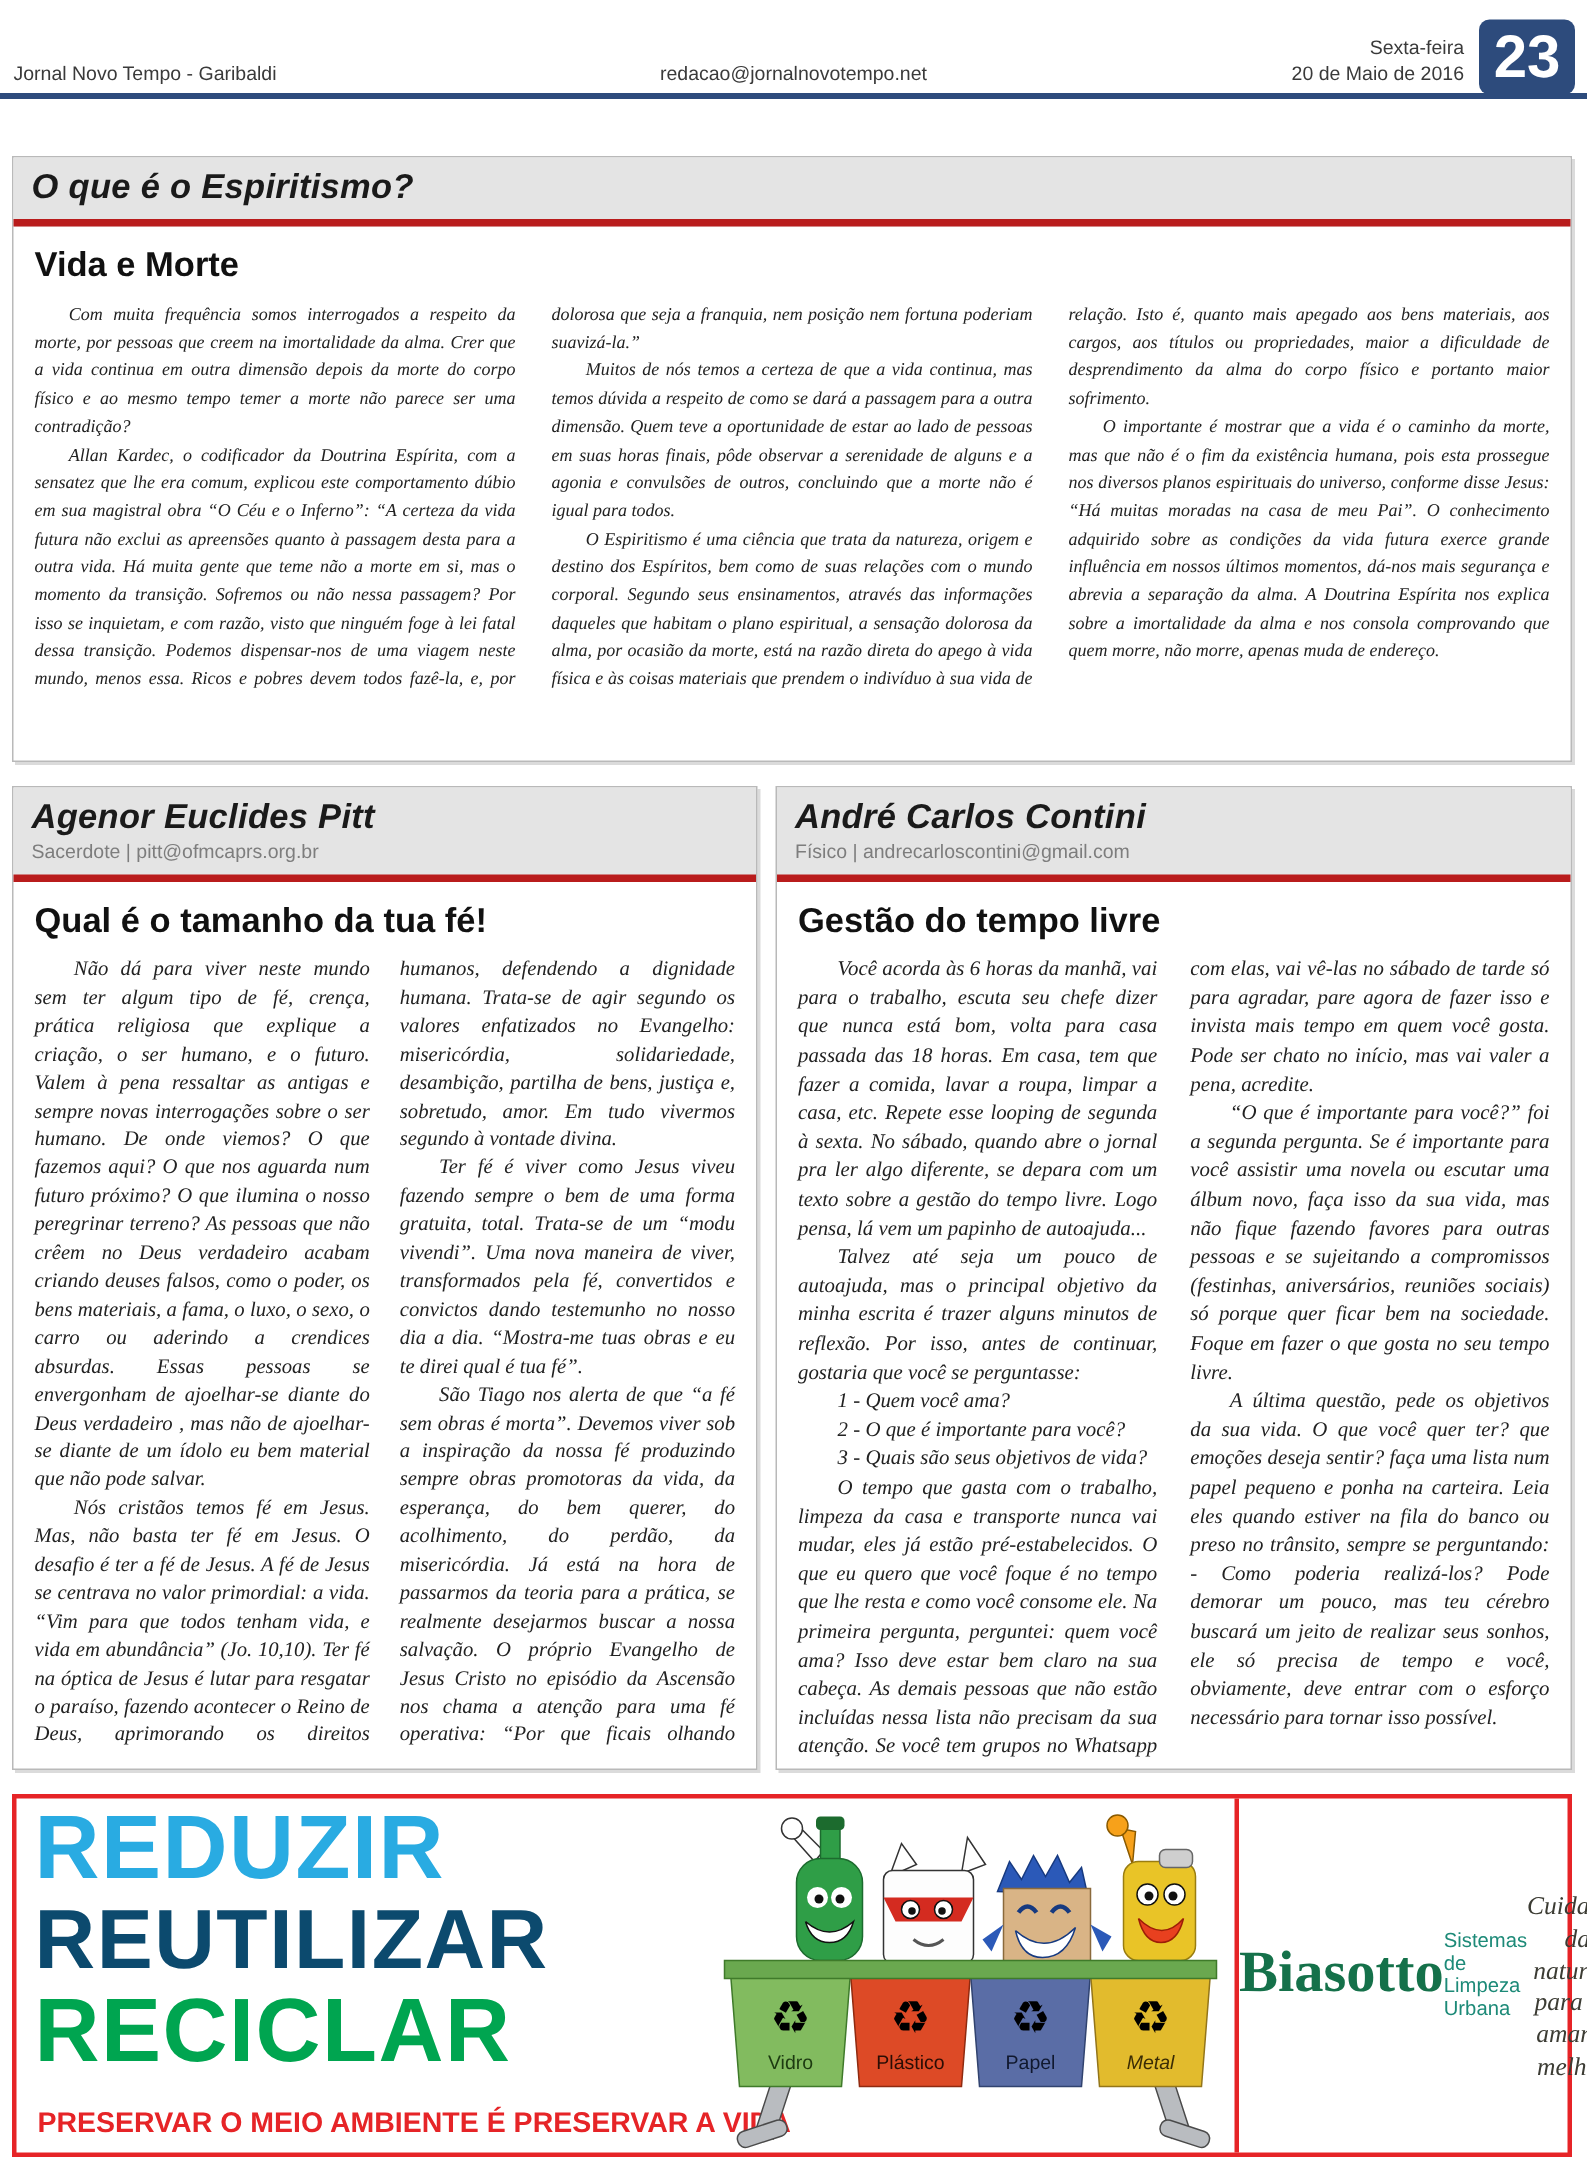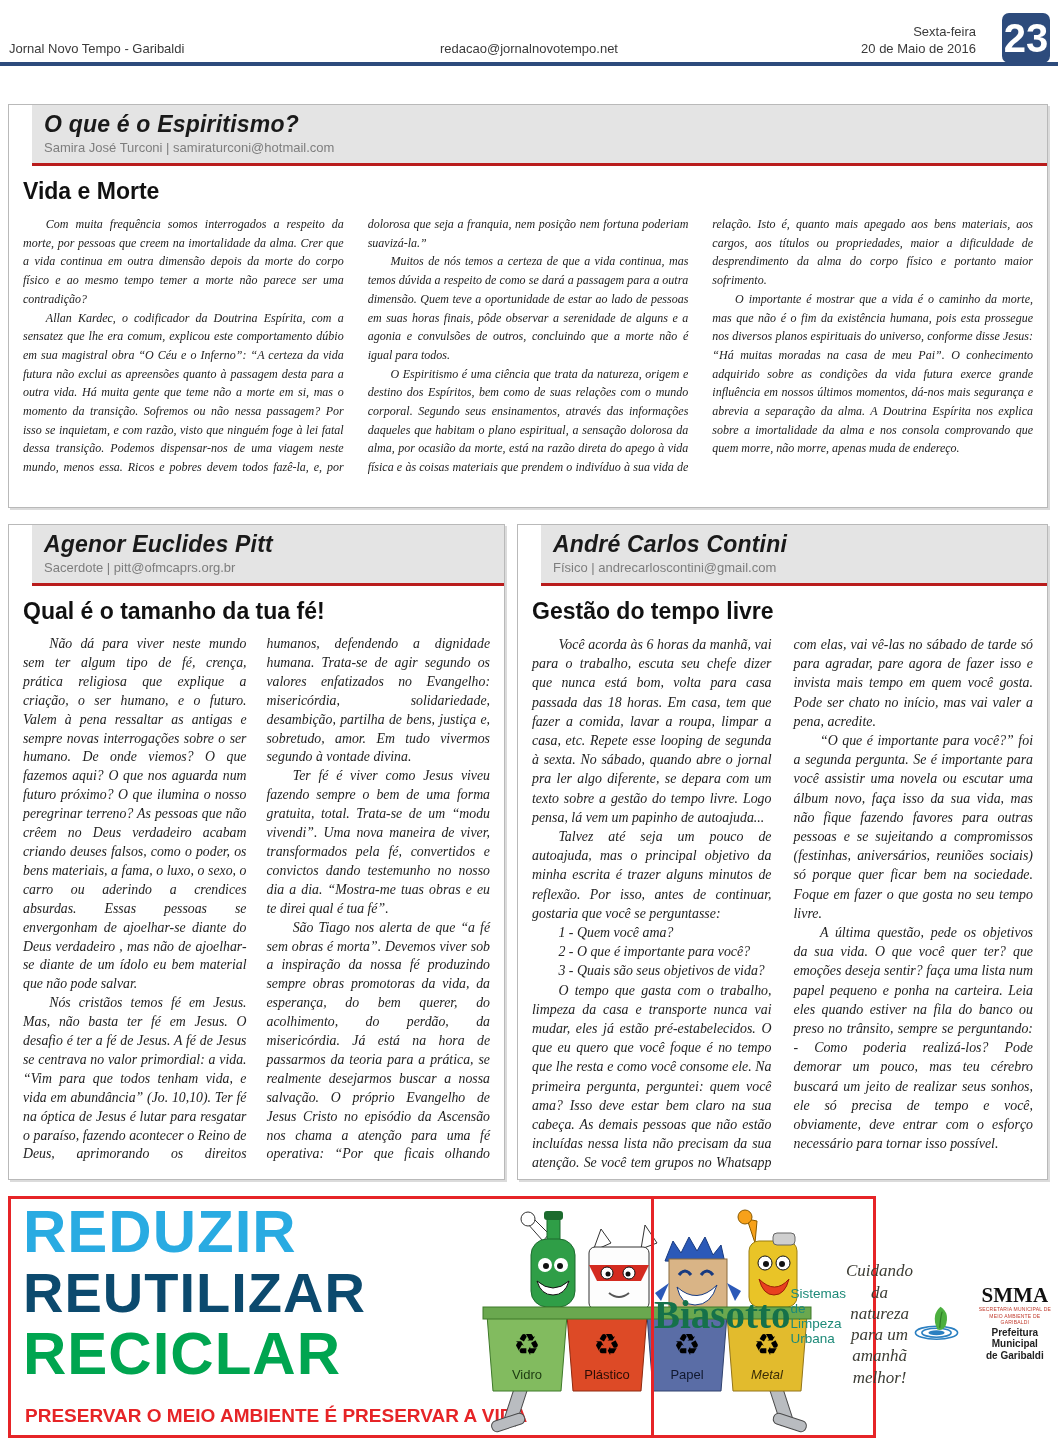--- a/index.html
+++ b/index.html
@@ -7,51 +7,51 @@
   #page {
     position:relative; width:1058px; height:1443px; background:#fff;
     font-family:"Liberation Sans", sans-serif; overflow:hidden;
   }
   
   .np-name { position:absolute; left:9px; top:41px; font-size:13px; color:#3a3a3a; }
   .np-email { position:absolute; left:0; right:0; top:41px; text-align:center; font-size:13px; color:#3a3a3a; }
   .np-weekday { position:absolute; right:82px; top:24px; font-size:13px; color:#3a3a3a; text-align:right; }
   .np-date { position:absolute; right:82px; top:41px; font-size:13px; color:#3a3a3a; text-align:left; }
   .page-num {
-    position:absolute; right:8px; top:13px; width:48px; height:50px;
+    position:absolute; right:8px; top:13px; width:64px; height:50px;
     background:#2d4b7c; border-radius:7px; color:#fff; font-weight:bold;
     font-size:40px; display:flex; align-items:center; justify-content:center;
   }
   .header-rule { position:absolute; left:0; top:62px; width:1058px; height:4px; background:#2d4b7c; }
 
   
   .art-box {
     position:absolute; background:#fff; border:1px solid #b9b9b9;
     box-shadow:2px 2px 0 rgba(0,0,0,0.14);
   }
-  .art-strip { background:#e4e4e4; border-bottom:3px solid #b91c1c; padding:6px 12px 8px 12px;margin-left:23px; }
+  .art-strip { background:#e4e4e4; border-bottom:5px solid #b91c1c; padding:6px 12px 8px 12px; }
   .art-title { font-size:23px; font-weight:bold; font-style:italic; color:#1a1a1a; letter-spacing:0.2px; }
   .art-byline { font-size:13px; color:#7d7d7d; margin-top:2px; }
   .art-headline { font-size:23px; font-weight:bold; color:#111; padding:12px 14px 4px 14px; }
   .art-cols {
     padding:6px 14px 0 14px;
     font-family:"Liberation Serif","DejaVu Serif",serif; font-style:italic;
     color:#222; text-align:justify; overflow:hidden;
   }
   .art-cols p { text-indent:1.9em; margin:0; }
   #art1 { left:8px; top:104px; width:1040px; height:404px; }
   #art1 .art-cols { column-count:3; column-gap:24px; font-size:12px; line-height:18.7px; height:296px; }
   #art2 { left:8px; top:524px; width:497px; height:656px; }
   #art3 { left:517px; top:524px; width:531px; height:656px; }
   #art2 .art-cols { column-count:2; column-gap:20px; font-size:13.8px; line-height:18.9px; height:552px; }
   #art3 .art-cols { column-count:2; column-gap:22px; font-size:13.9px; line-height:19.2px; height:552px; }
 
   
   .ad-box {
-    position:absolute; left:8px; top:1196px; width:868px; height:242px;
+    position:absolute; left:8px; top:1196px; width:1040px; height:242px;
     background:#fff; border:3px solid #e62427;
   }
   .ad-words { position:absolute; left:12px; top:2px; line-height:61px; font-weight:bold; letter-spacing:1px; }
   .ad-w1 { font-size:60px; color:#29abe2; }
   .ad-w2 { font-size:56px; color:#0c4a6e; }
   .ad-w3 { font-size:60px; color:#00a550; }
   .ad-slogan { position:absolute; left:14px; bottom:8px; font-size:19px; font-weight:bold; color:#e62427; }
   .ad-bins { position:absolute; left:462px; top:4px; }
   .ad-logo-panel {
     position:absolute; right:0; top:0; width:222px; height:236px;
@@ -77,21 +77,20 @@
   <div class="np-name">Jornal Novo Tempo - Garibaldi</div>
   <div class="np-email">redacao@jornalnovotempo.net</div>
   <div class="np-weekday">Sexta-feira</div>
   <div class="np-date">20 de Maio de 2016</div>
   <div class="page-num">23</div>
   <div class="header-rule"></div>
 
   <div class="art-box" id="art1">
     <div class="art-strip">
       <div class="art-title">O que é o Espiritismo?</div>
-      <div class="art-byline">Samira José Turconi  |  samiraturconi@hotmail.com</div>
     </div>
     <div class="art-headline">Vida e Morte</div>
     <div class="art-cols">
         <p>Com muita frequência somos interrogados a respeito da morte, por pessoas que creem na imortalidade da alma. Crer que a vida continua em outra dimensão depois da morte do corpo físico e ao mesmo tempo temer a morte não parece ser uma contradição?</p>
         <p>Allan Kardec, o codificador da Doutrina Espírita, com a sensatez que lhe era comum, explicou este comportamento dúbio em sua magistral obra “O Céu e o Inferno”: “A certeza da vida futura não exclui as apreensões quanto à passagem desta para a outra vida. Há muita gente que teme não a morte em si, mas o momento da transição. Sofremos ou não nessa passagem? Por isso se inquietam, e com razão, visto que ninguém foge à lei fatal dessa transição. Podemos dispensar-nos de uma viagem neste mundo, menos essa. Ricos e pobres devem todos fazê-la, e, por dolorosa que seja a franquia, nem posição nem fortuna poderiam suavizá-la.”</p>
         <p>Muitos de nós temos a certeza de que a vida continua, mas temos dúvida a respeito de como se dará a passagem para a outra dimensão. Quem teve a oportunidade de estar ao lado de pessoas em suas horas finais, pôde observar a serenidade de alguns e a agonia e convulsões de outros, concluindo que a morte não é igual para todos.</p>
         <p>O Espiritismo é uma ciência que trata da natureza, origem e destino dos Espíritos, bem como de suas relações com o mundo corporal. Segundo seus ensinamentos, através das informações daqueles que habitam o plano espiritual, a sensação dolorosa da alma, por ocasião da morte, está na razão direta do apego à vida física e às coisas materiais que prendem o indivíduo à sua vida de relação. Isto é, quanto mais apegado aos bens materiais, aos cargos, aos títulos ou propriedades, maior a dificuldade de desprendimento da alma do corpo físico e portanto maior sofrimento.</p>
         <p>O importante é mostrar que a vida é o caminho da morte, mas que não é o fim da existência humana, pois esta prossegue nos diversos planos espirituais do universo, conforme disse Jesus: “Há muitas moradas na casa de meu Pai”. O conhecimento adquirido sobre as condições da vida futura exerce grande influência em nossos últimos momentos, dá-nos mais segurança e abrevia a separação da alma. A Doutrina Espírita nos explica sobre a imortalidade da alma e nos consola comprovando que quem morre, não morre, apenas muda de endereço.</p>
       </div>
   </div>

